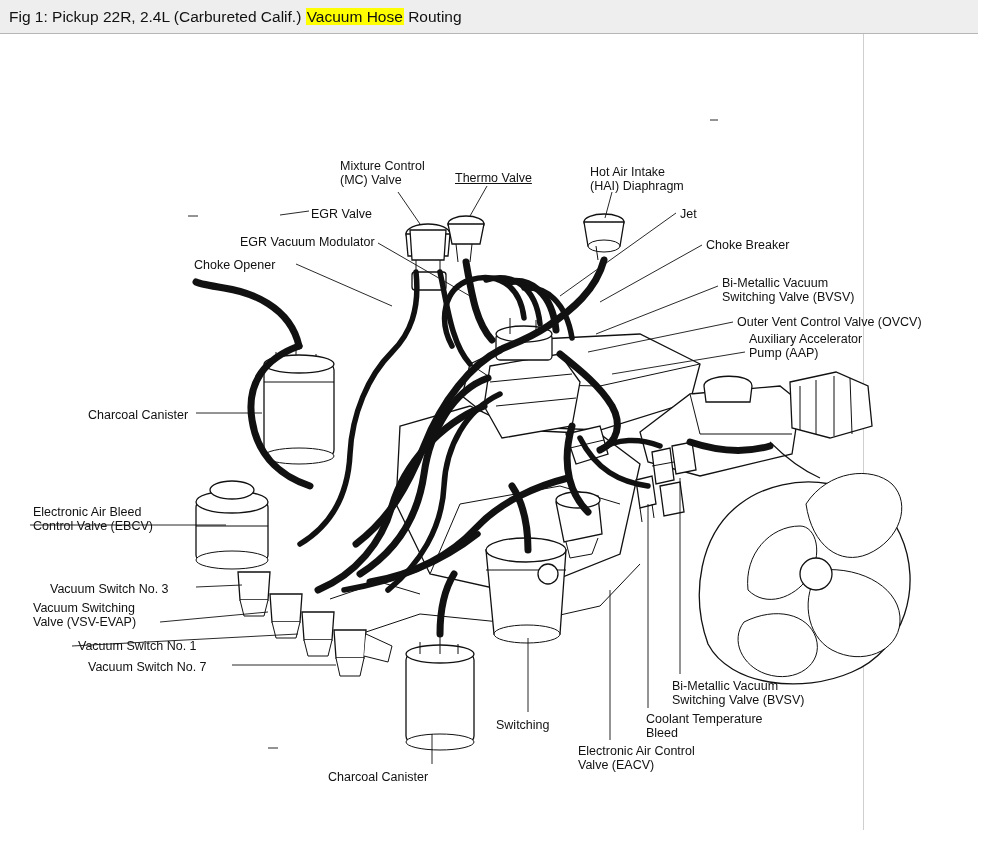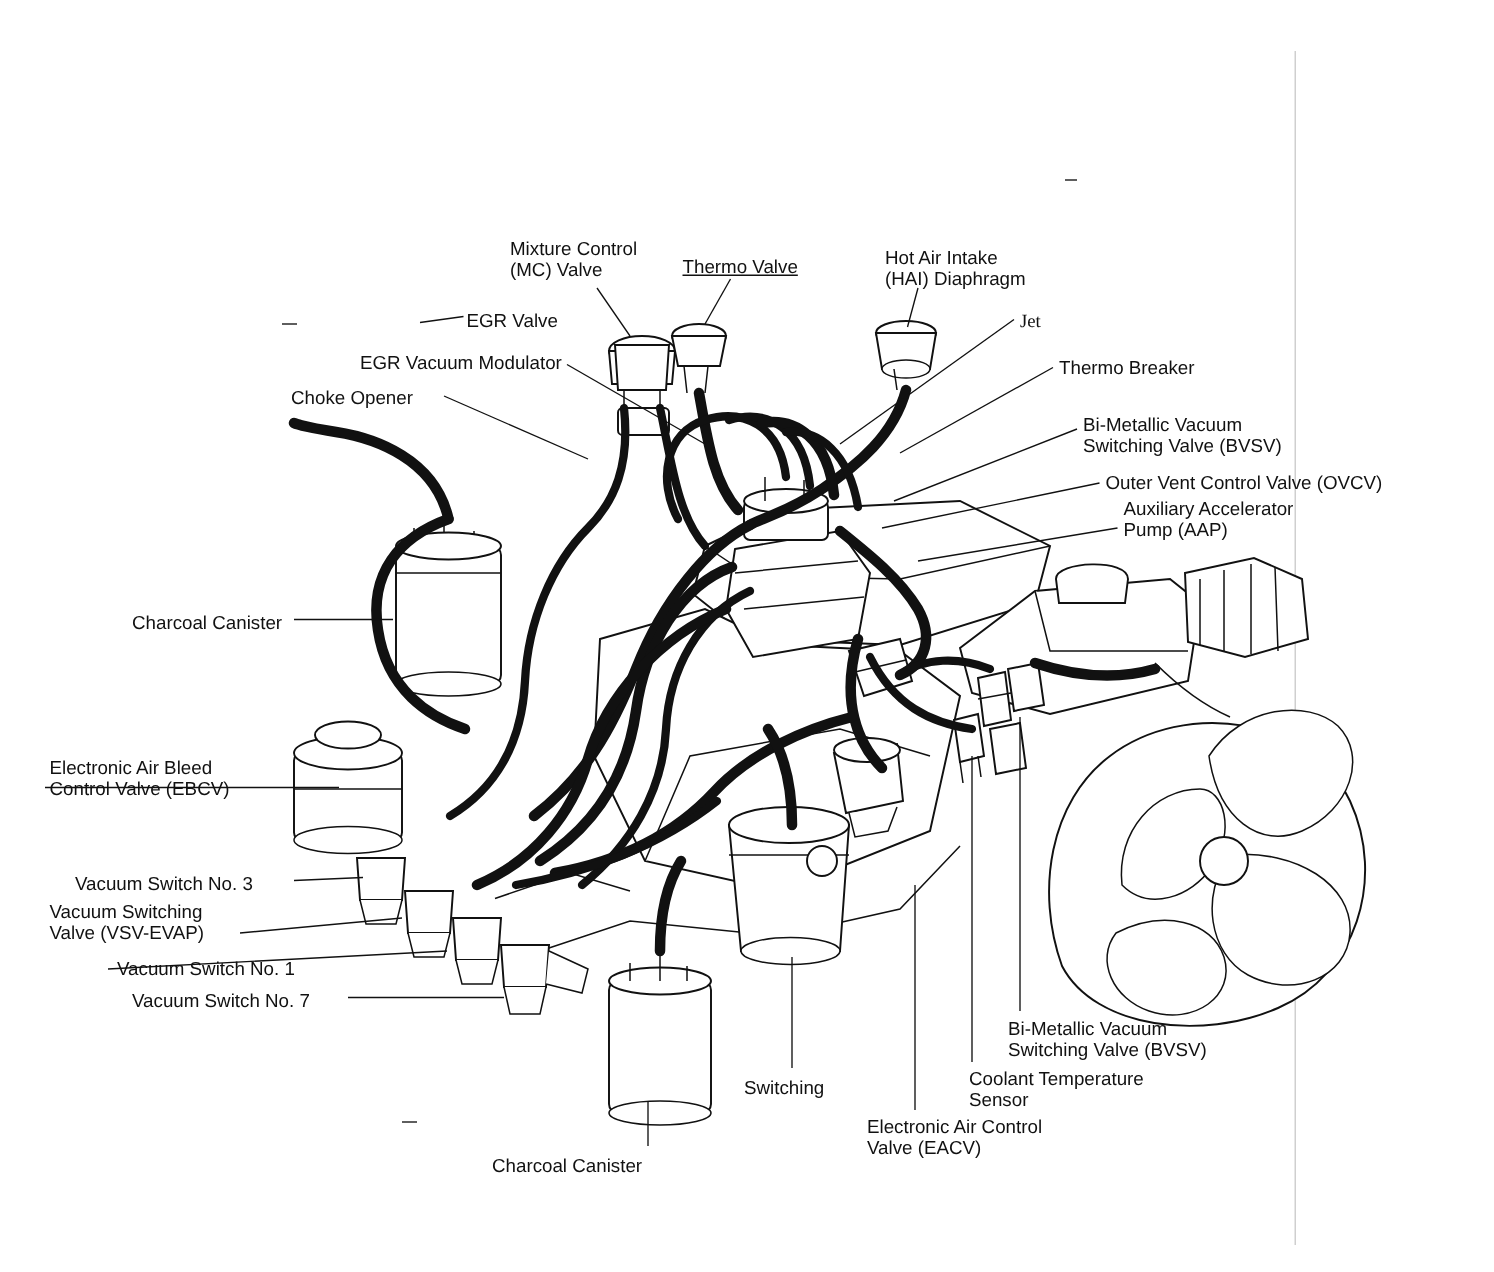--- a/index.html
+++ b/index.html
@@ -92,20 +92,25 @@
     text-align: center;
     font-size: 12.5px;
     color: #333333;
   }
 </style>
 </head>
 <body>
 
 <div id="page">
 
+  <div id="title-bar">
+    <div id="title-text">
+      <span>Fig 1: Pickup 22R, 2.4L (Carbureted Calif.) </span><span class="hl">Vacuum Hose</span><span> Routing</span>
+    </div>
+  </div>
 
   <div id="figure-area">
 
     <svg id="diagram-svg" width="978" height="796" viewBox="0 0 978 796">
       <defs>
         <style>
           .ln  { fill:none; stroke:#111; stroke-width:1.1; }
           .lnt { fill:none; stroke:#111; stroke-width:0.9; }
           .hose{ fill:none; stroke:#111; stroke-width:7; stroke-linecap:round; stroke-linejoin:round; }
           .hose2{ fill:none; stroke:#111; stroke-width:5.5; stroke-linecap:round; stroke-linejoin:round; }
@@ -295,43 +300,43 @@
         <path class="lead" d="M268 714 L278 714"></path>
       </g>
     </svg>
 
     <div class="lbl" style="left:340px; top:125px;">Mixture Control
 (MC) Valve</div>
     <div class="lbl" style="left:455px; top:137px;text-decoration:underline;">Thermo Valve</div>
     <div class="lbl" style="left:590px; top:131px;">Hot Air Intake
 (HAI) Diaphragm</div>
     <div class="lbl" style="left:311px; top:173px;">EGR Valve</div>
-    <div class="lbl" style="left:680px; top:173px;font-family:Liberation Serif, serif;">Jet</div>
+    <div class="lbl" style="left:680px; top:173px;">Jet</div>
     <div class="lbl" style="left:216px; top:201px;margin-left:24px;">EGR Vacuum Modulator</div>
-    <div class="lbl" style="left:706px; top:204px;">Thermo Breaker</div>
+    <div class="lbl" style="left:706px; top:204px;">Choke Breaker</div>
     <div class="lbl" style="left:194px; top:224px;">Choke Opener</div>
     <div class="lbl" style="left:722px; top:242px;">Bi-Metallic Vacuum
 Switching Valve (BVSV)</div>
     <div class="lbl" style="left:737px; top:281px;">Outer Vent Control Valve (OVCV)</div>
     <div class="lbl" style="left:749px; top:298px;">Auxiliary Accelerator
 Pump (AAP)</div>
     <div class="lbl" style="left:88px; top:374px;">Charcoal Canister</div>
     <div class="lbl" style="left:33px; top:471px;">Electronic Air Bleed
 Control Valve (EBCV)</div>
     <div class="lbl" style="left:50px; top:548px;">Vacuum Switch No. 3</div>
     <div class="lbl" style="left:33px; top:567px;">Vacuum Switching
 Valve (VSV-EVAP)</div>
     <div class="lbl" style="left:78px; top:605px;">Vacuum Switch No. 1</div>
     <div class="lbl" style="left:88px; top:626px;">Vacuum Switch No. 7</div>
     <div class="lbl" style="left:328px; top:736px;">Charcoal Canister</div>
     <div class="lbl" style="left:496px; top:684px;">Switching</div>
     <div class="lbl" style="left:578px; top:710px;">Electronic Air Control
 Valve (EACV)</div>
     <div class="lbl" style="left:646px; top:678px;">Coolant Temperature
-Sensor</div>
+Bleed</div>
     <div class="lbl" style="left:672px; top:645px;">Bi-Metallic Vacuum
 Switching Valve (BVSV)</div>
 
     <div id="credit">Courtesy of TOYOTA MOTOR SALES, U.S.A., INC.</div>
   </div>
 
   <div id="right-gutter"></div>
   <div id="bottom-gutter"></div>
 </div>
 

